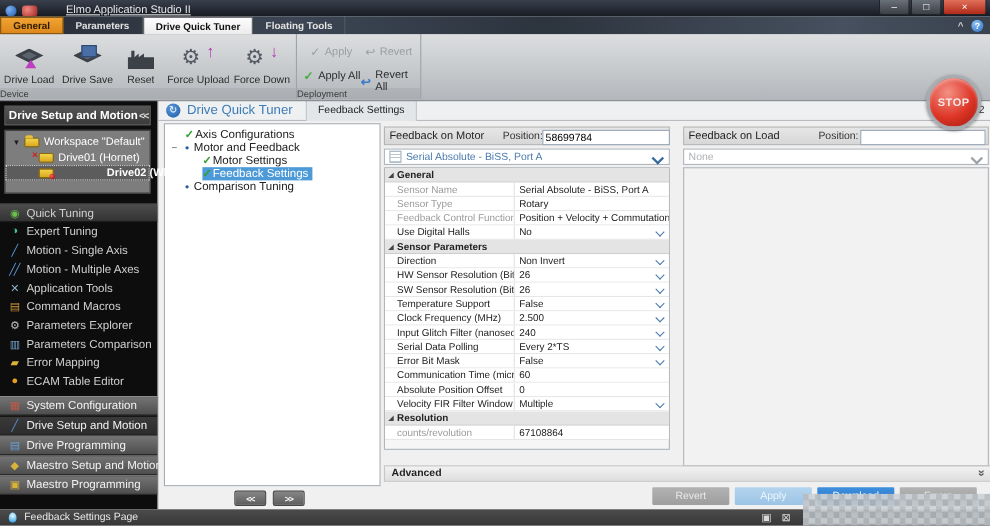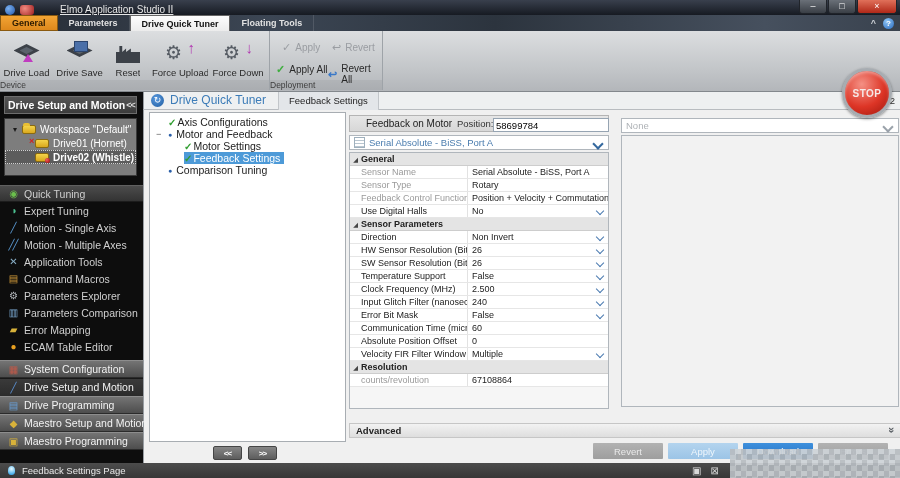--- a/index.html
+++ b/index.html
@@ -78,21 +78,21 @@
   .wt-row{height:14px;display:flex;align-items:center;white-space:nowrap;}
   .wt-exp{width:14px;text-align:center;color:#1a1a1a;font-size:8px;}
   .chip{position:relative;width:14px;height:9px;background:linear-gradient(#f4d44a,#d9a81e);
         border:1px solid #8a6a10;border-radius:2px;margin-right:4px;box-sizing:border-box;flex:none;}
   .chip.folder:before{content:"";position:absolute;top:-3px;left:0;width:7px;height:3px;background:#e9bf33;
         border-radius:2px 2px 0 0;}
   .chip.err:before{content:"×";position:absolute;left:-7px;top:-4px;color:#d02020;font-weight:bold;font-size:9px;}
   .chip.dot:after{content:"";position:absolute;right:-2px;bottom:-2px;width:5px;height:5px;border-radius:50%;
         background:radial-gradient(circle at 35% 35%,#f06060,#900);}
   .wt-row.sel{background:#5c5c5c;outline:1px dotted #cfcfcf;outline-offset:-1px;}
-  .wt-row.sel .wt-lbl{font-weight:bold;}
+  .wt-row.sel .wt-lbl{font-weight:bold;margin-left:44px;}
   .sb-nav{position:absolute;top:94px;left:0;right:0;}
   .nav-item{height:17px;display:flex;align-items:center;padding-left:5px;color:#cfcfcf;font-size:10.5px;white-space:nowrap;}
   .nav-item.sel{background:linear-gradient(#4c4c4c,#333);border-top:1px solid #606060;border-bottom:1px solid #1c1c1c;box-sizing:border-box;}
   .ni{width:15px;margin-right:4px;text-align:center;font-size:10px;flex:none;letter-spacing:-2px;}
   .sb-modules{position:absolute;top:269px;left:0;right:0;}
   .mod-item{height:18px;display:flex;align-items:center;padding-left:5px;color:#f2f2f2;font-size:10.5px;
     background:linear-gradient(#747474,#4d4d4d);border-top:1px solid #8d8d8d;border-bottom:1px solid #2b2b2b;
     box-sizing:border-box;white-space:nowrap;}
   .mod-item.sel{background:linear-gradient(#3a3a3a,#2c2c2c);border-top-color:#191919;}
 
@@ -120,21 +120,21 @@
   .tp-sel{background:#4d9ad8;color:#fff;padding-right:4px;}
   .tp-nav-btn{position:absolute;width:29px;height:14px;background:linear-gradient(#868686,#5d5d5d);
     border:1px solid #454545;border-radius:2px;color:#fff;font-size:8px;font-weight:bold;
     display:flex;align-items:center;justify-content:center;letter-spacing:-1px;box-sizing:border-box;}
 
   
   .panel{position:absolute;top:5px;}
   #panelL{left:205px;width:260px;} #panelR{left:477px;width:278px;}
   .panel-header{position:relative;height:17px;background:linear-gradient(#e6e6e6,#d7d7d7);
     border:1px solid #b4b4b4;box-sizing:border-box;display:flex;align-items:center;font-size:10px;color:#222;}
-  .ph-title{margin-left:16px;}
+  .ph-title{margin-left:4px;}
   .ph-pos{position:absolute;font-size:9.5px;color:#333;}
   #panelL .ph-pos{left:107px;} #panelR .ph-pos{left:122px;}
   .pos-input{position:absolute;top:2px;height:12px;border:1px solid #96a4b2;background:#fff;font-size:9.5px;
     padding:0 2px;font-family:"Liberation Sans",sans-serif;box-sizing:content-box;}
   #panelL .pos-input{left:143px;width:110px;} #panelR .pos-input{left:160px;width:108px;}
   .combo{position:relative;margin-top:3px;height:15px;background:#fff;border:1px solid #b0b6bc;
     box-sizing:border-box;display:flex;align-items:center;}
   .combo-ico{width:9px;height:9px;margin:0 4px;flex:none;border:1px solid #9fb0bd;
     background:repeating-linear-gradient(0deg,#b9c6d0,#b9c6d0 1px,#fff 1px,#fff 3px);}
   .combo-text{color:#4a7cae;font-size:9.5px;white-space:nowrap;overflow:hidden;}
@@ -455,20 +455,25 @@
           <span class="tlabel">Clock Frequency (MHz)</span>
           <span class="tval">2.500</span>
           <span class="chev"></span>
           </div>
         <div class="trow">
           <span class="tlabel">Input Glitch Filter (nanosecond)</span>
           <span class="tval">240</span>
           <span class="chev"></span>
           </div>
         <div class="trow">
+          <span class="tlabel">Serial Data Polling</span>
+          <span class="tval">Every 2*TS</span>
+          <span class="chev"></span>
+          </div>
+        <div class="trow">
           <span class="tlabel">Error Bit Mask</span>
           <span class="tval">False</span>
           <span class="chev"></span>
           </div>
         <div class="trow">
           <span class="tlabel">Communication Time (microsecond)</span>
           <span class="tval">60</span>
           </div>
         <div class="trow">
           <span class="tlabel">Absolute Position Offset</span>
@@ -485,20 +490,25 @@
           <span>Resolution</span>
           </div>
         <div class="trow ro">
           <span class="tlabel">counts/revolution</span>
           <span class="tval">67108864</span>
           </div>
       </div>
     </div>
 
     <div class="panel" id="panelR">
+      <div class="panel-header">
+        <span class="ph-title">Feedback on Load</span>
+        <span class="ph-pos">Position:</span>
+        <input class="pos-input" value="" style="">
+      </div>
       <div class="combo disabled">
         <span class="combo-text" style="margin-left:4px">None</span>
         <span class="combo-chev" style="border-color:#9aa2aa"></span>
       </div>
       <div class="tablebox"></div>
     </div>
 
     <div class="adv">
       <span>Advanced</span>
       <span class="adv-chev">»</span>

